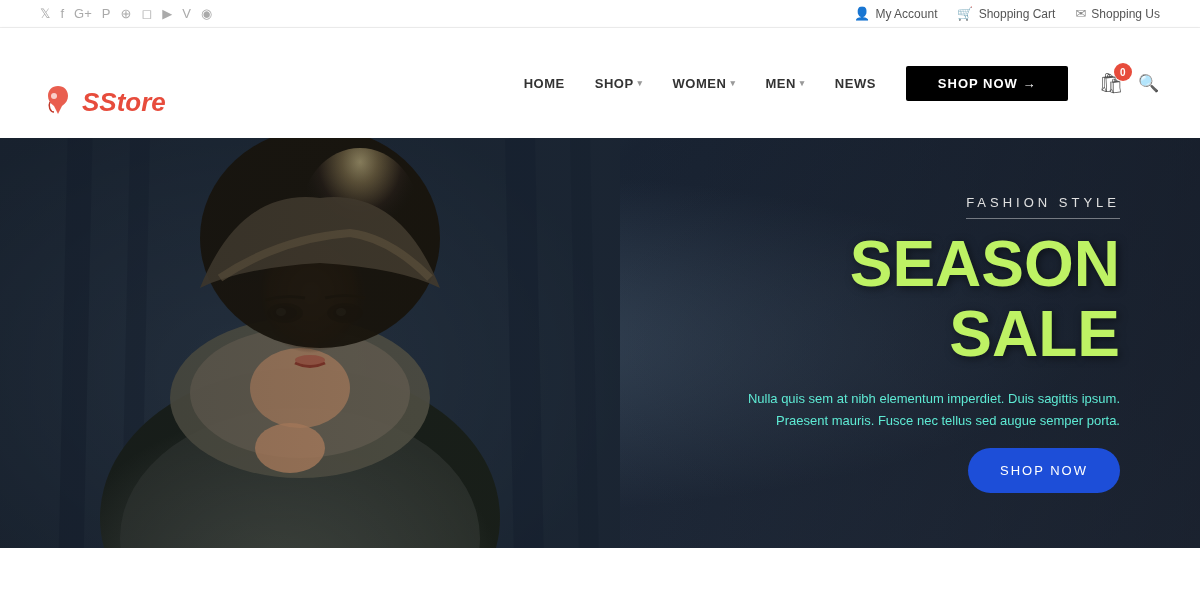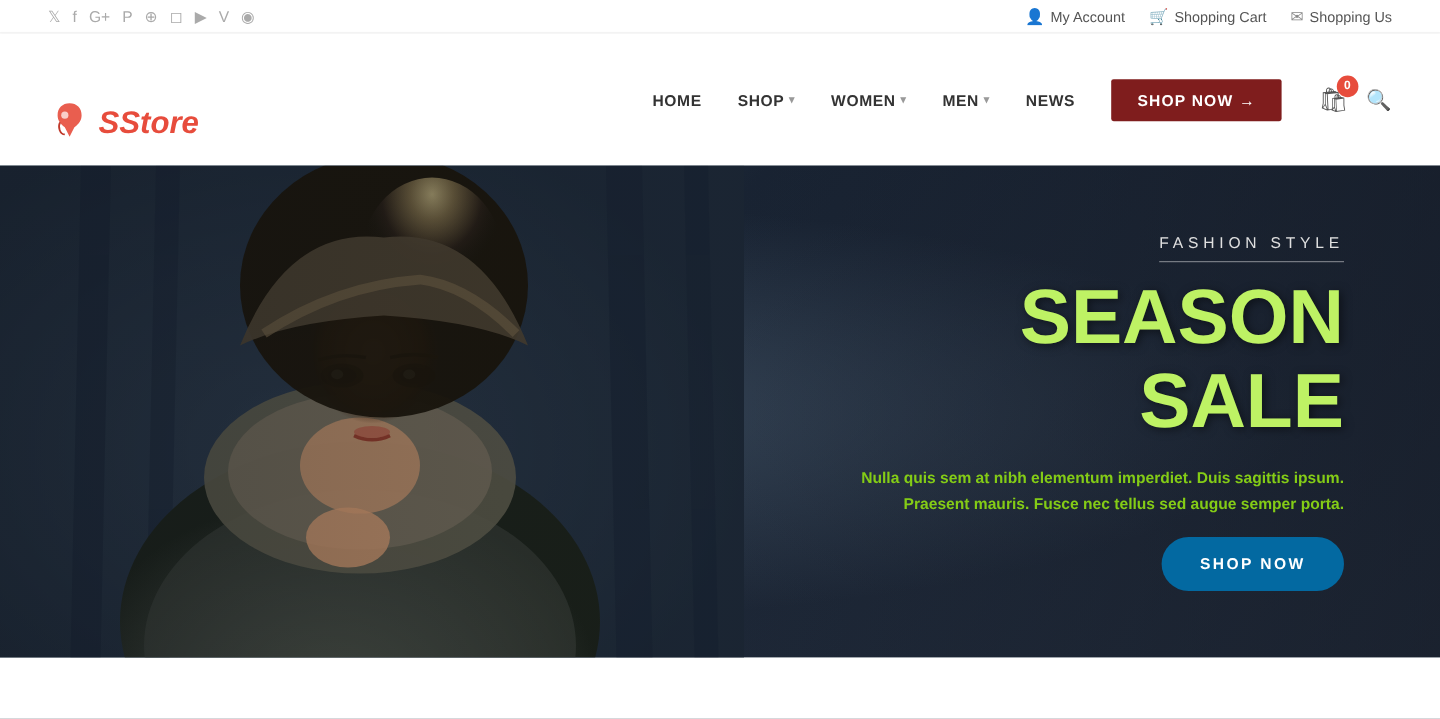--- a/index.html
+++ b/index.html
@@ -90,24 +90,24 @@
       align-items: center;
       gap: 4px;
       text-transform: uppercase;
     }
     .nav-arrow {
       font-size: 9px;
       color: #999;
     }
 
     .shop-now-btn {
-      background: #7f1d1d;
+      background: #000000;
       color: #fff;
       border: none;
-      padding: 10px 22px;
+      padding: 10px 32px;
       font-size: 13px;
       font-weight: 700;
       letter-spacing: 1px;
       cursor: pointer;
       text-transform: uppercase;
       display: flex;
       align-items: center;
       gap: 8px;
       border-radius: 2px;
     }
@@ -198,32 +198,31 @@
       font-size: 64px;
       font-weight: 900;
       color: #bef264;
       line-height: 1.1;
       margin-bottom: 18px;
       text-transform: uppercase;
       text-shadow: 2px 2px 8px rgba(0,0,0,0.5);
     }
     .hero-desc {
       font-size: 13px;
-      color: #84cc16;
+      color: #5eead4;
       line-height: 1.7;
       margin-bottom: 16px;
-      font-weight: bold;
     }
     .hero-btn {
-      background: #0369a1;
+      background: #1d4ed8;
       color: #fff;
       border: none;
       padding: 15px 32px;
       font-size: 13px;
-      font-weight: 700;
+      font-weight: 400;
       letter-spacing: 2px;
       text-transform: uppercase;
       cursor: pointer;
       border-radius: 25px;
       display: inline-block;
     }
   </style>
 </head>
 <body>
 

